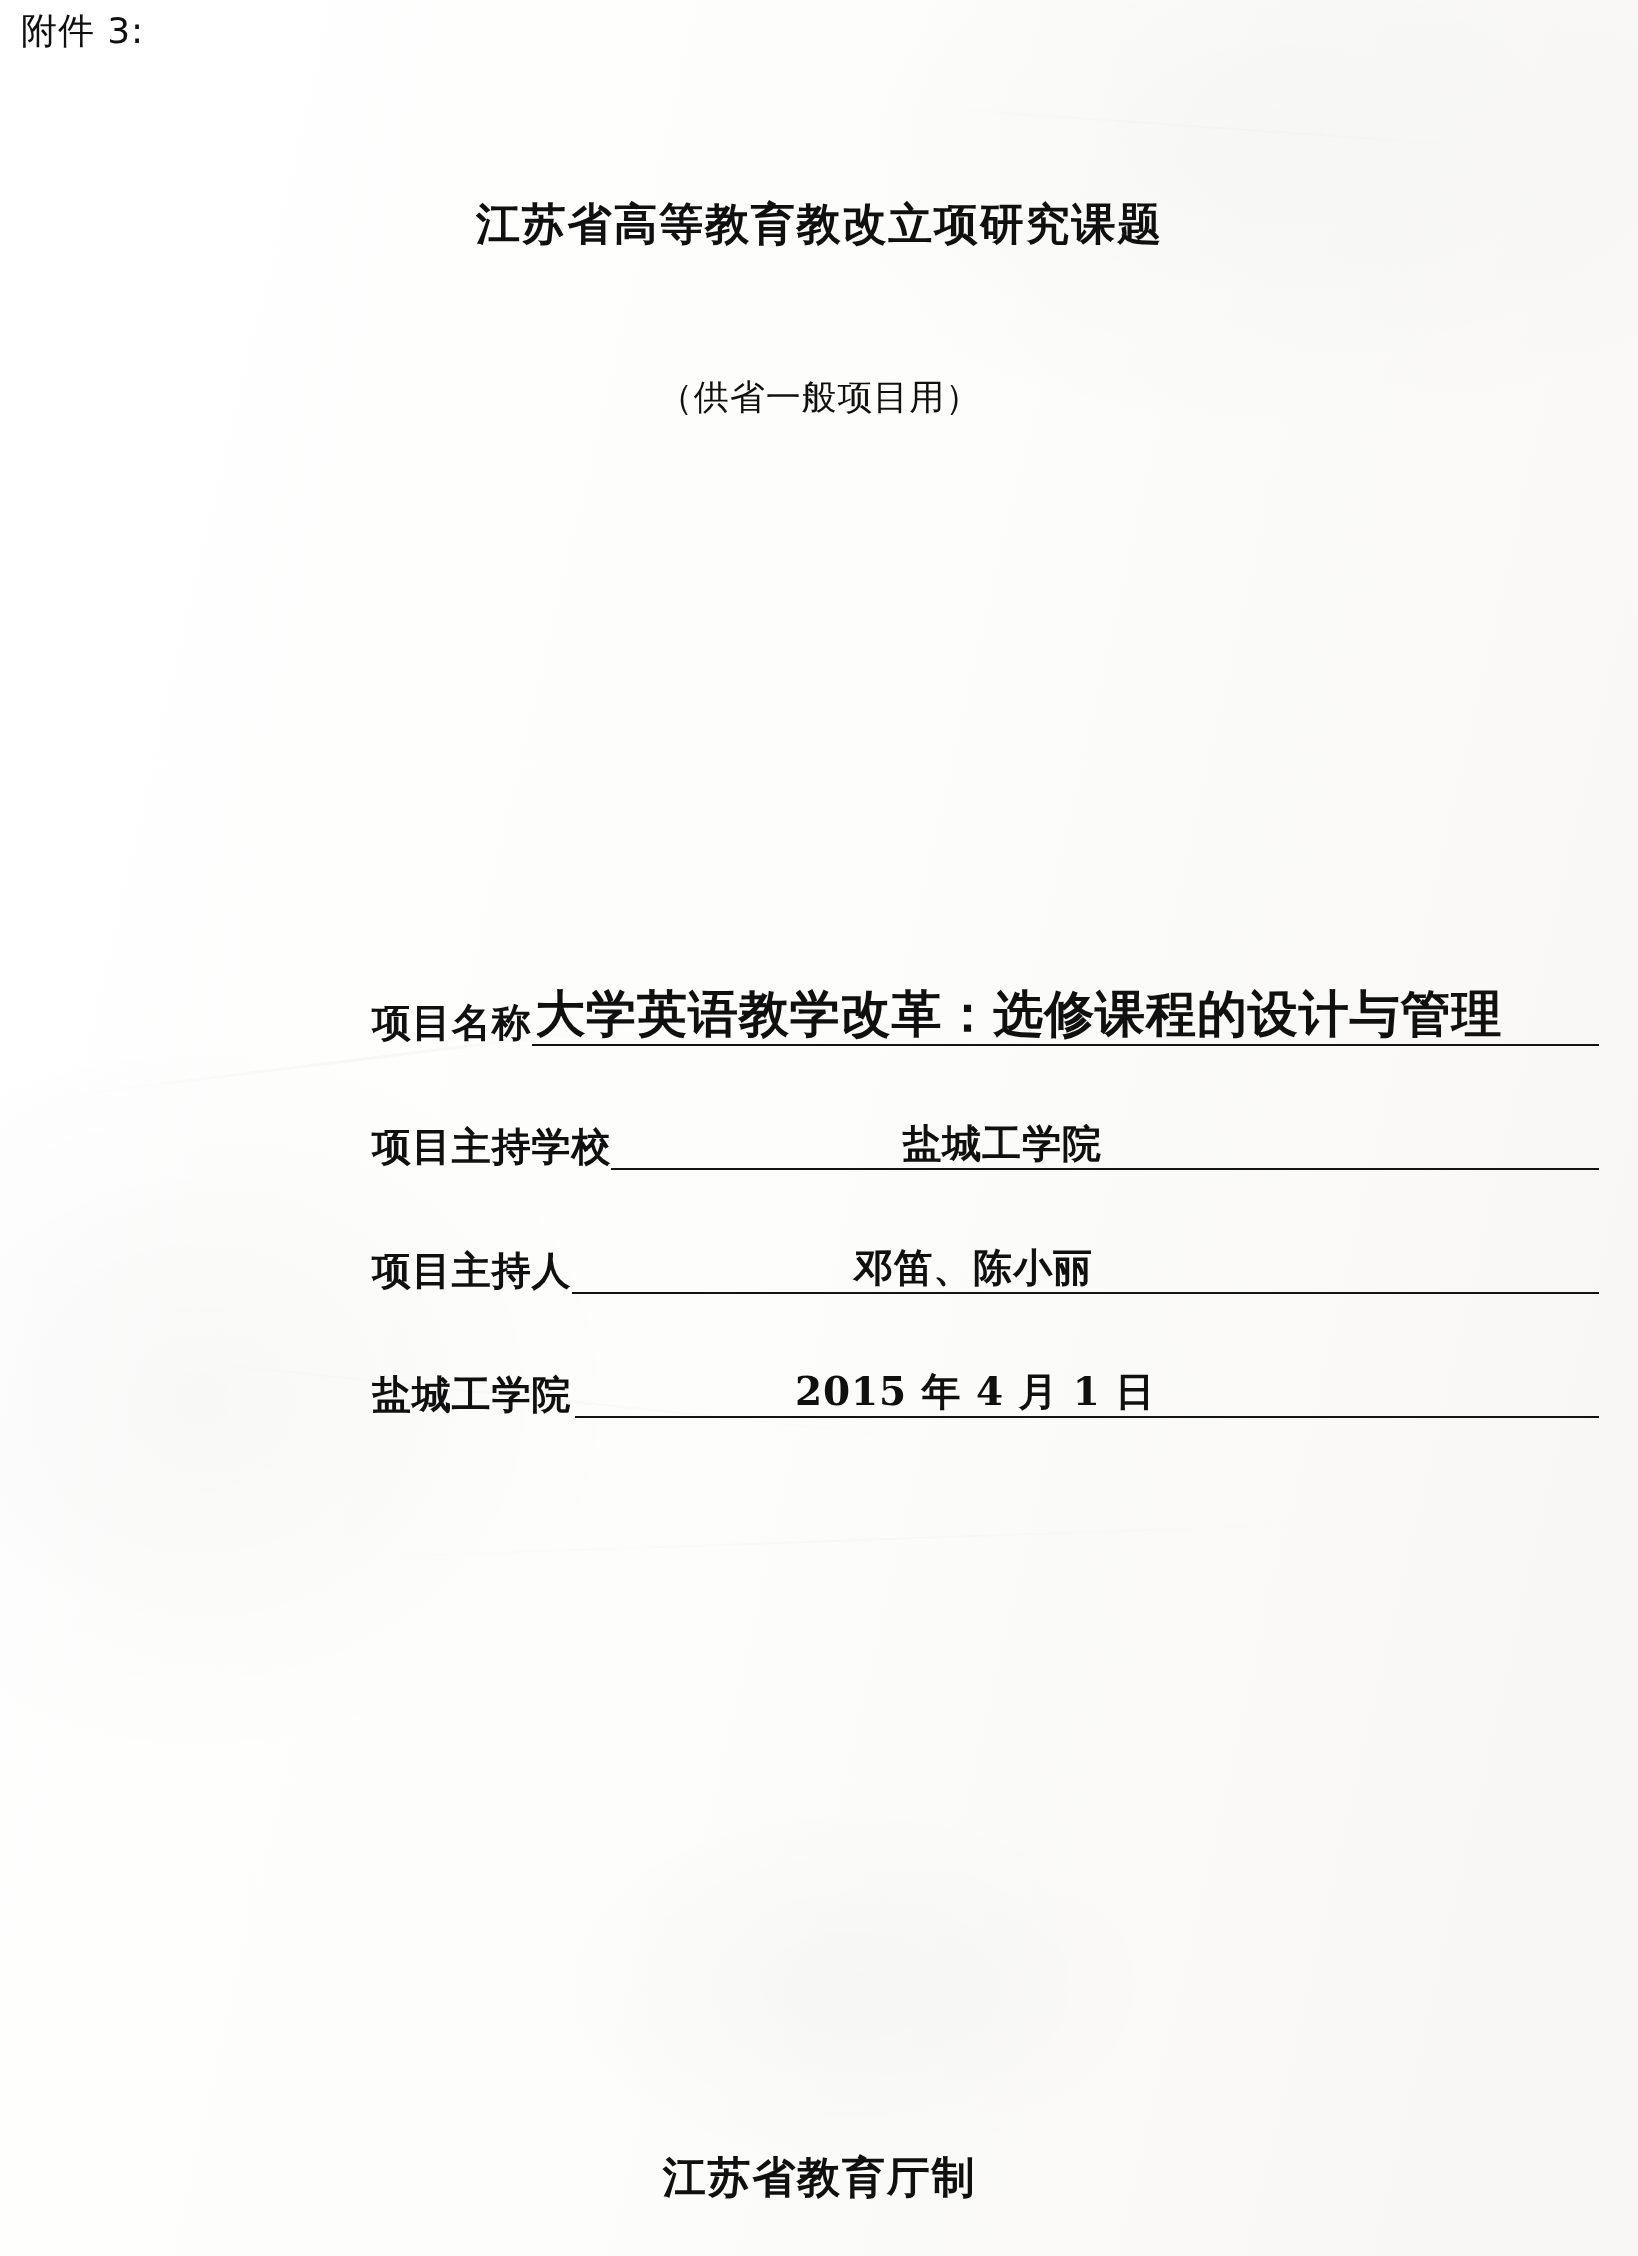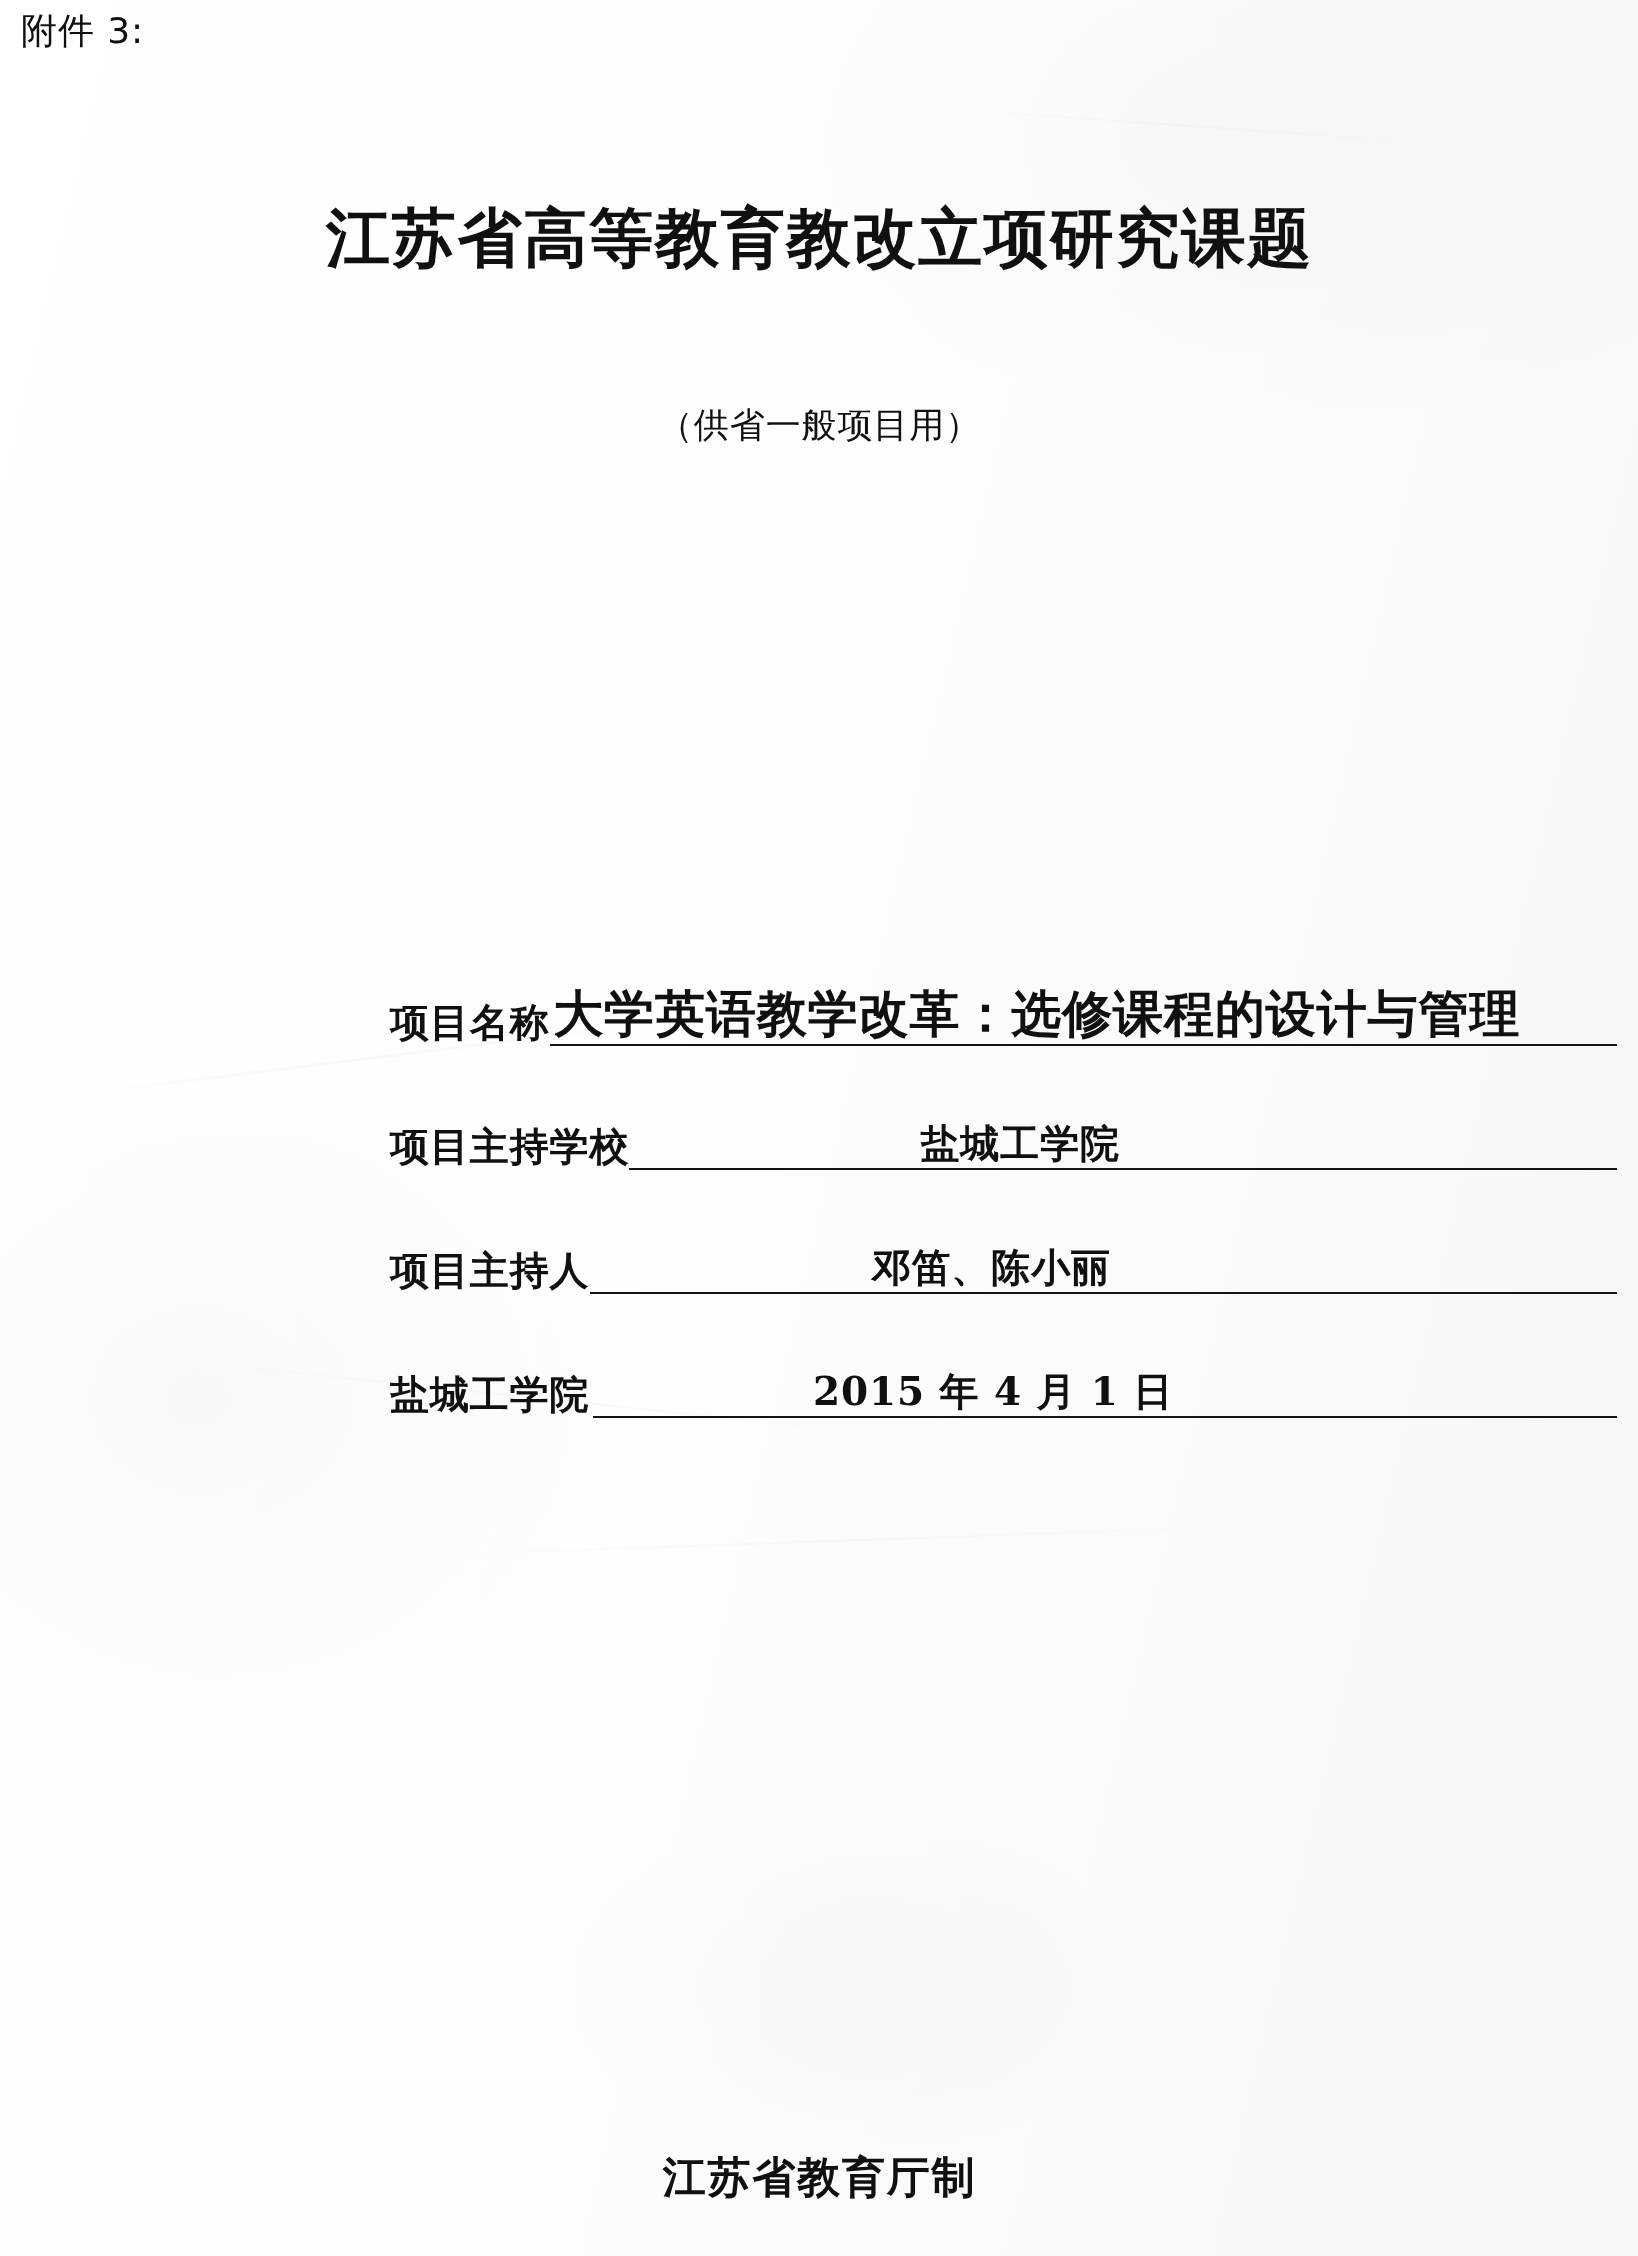--- a/index.html
+++ b/index.html
@@ -44,21 +44,21 @@
   }
 
   .title-block {
     position: absolute;
     left: 0;
     top: 195px;
     width: 1639px;
     text-align: center;
   }
   .title-main {
-    font-size: 64px;
+    font-size: 44px;
     font-weight: bold;
     letter-spacing: 1.8px;
     font-family: "DejaVu Sans", sans-serif;
   }
   .title-sub {
     margin-top: 30px;
     font-size: 56px;
     font-weight: bold;
     letter-spacing: 23px;
     padding-left: 23px;
@@ -66,21 +66,21 @@
   }
   .title-note {
     margin-top: 120px;
     font-size: 35px;
     letter-spacing: 0.9px;
     font-family: Liberation Serif, serif;
   }
 
   .fields {
     position: absolute;
-    left: 390px;
+    left: 372px;
     top: 990px;
     width: 1227px;
   }
   .field-row {
     display: flex;
     align-items: flex-end;
     margin-bottom: 68px;
     height: 56px;
   }
   .field-label {

